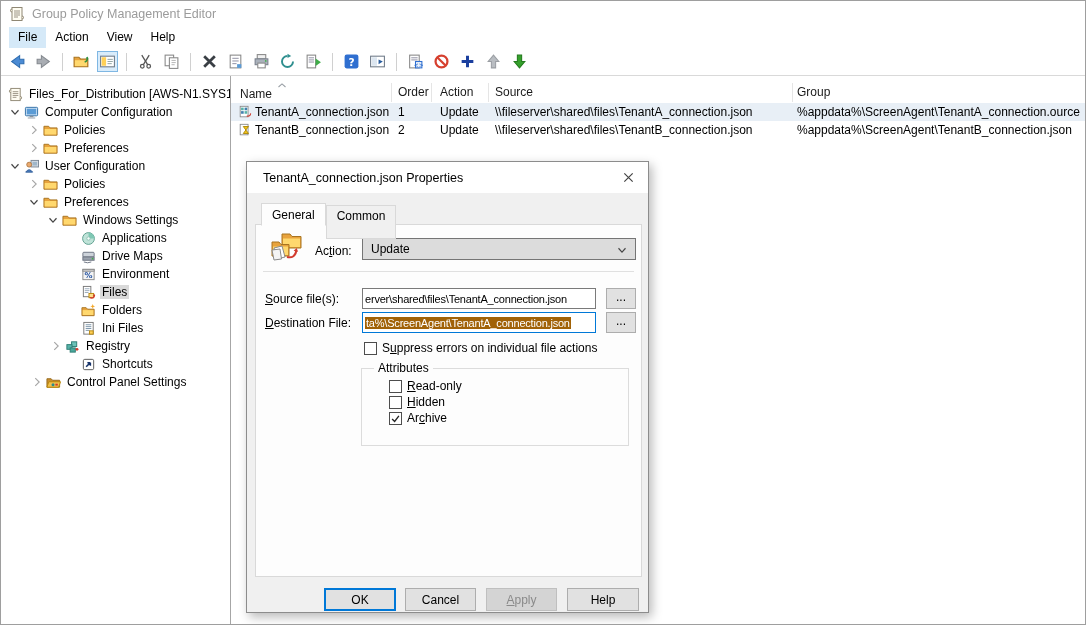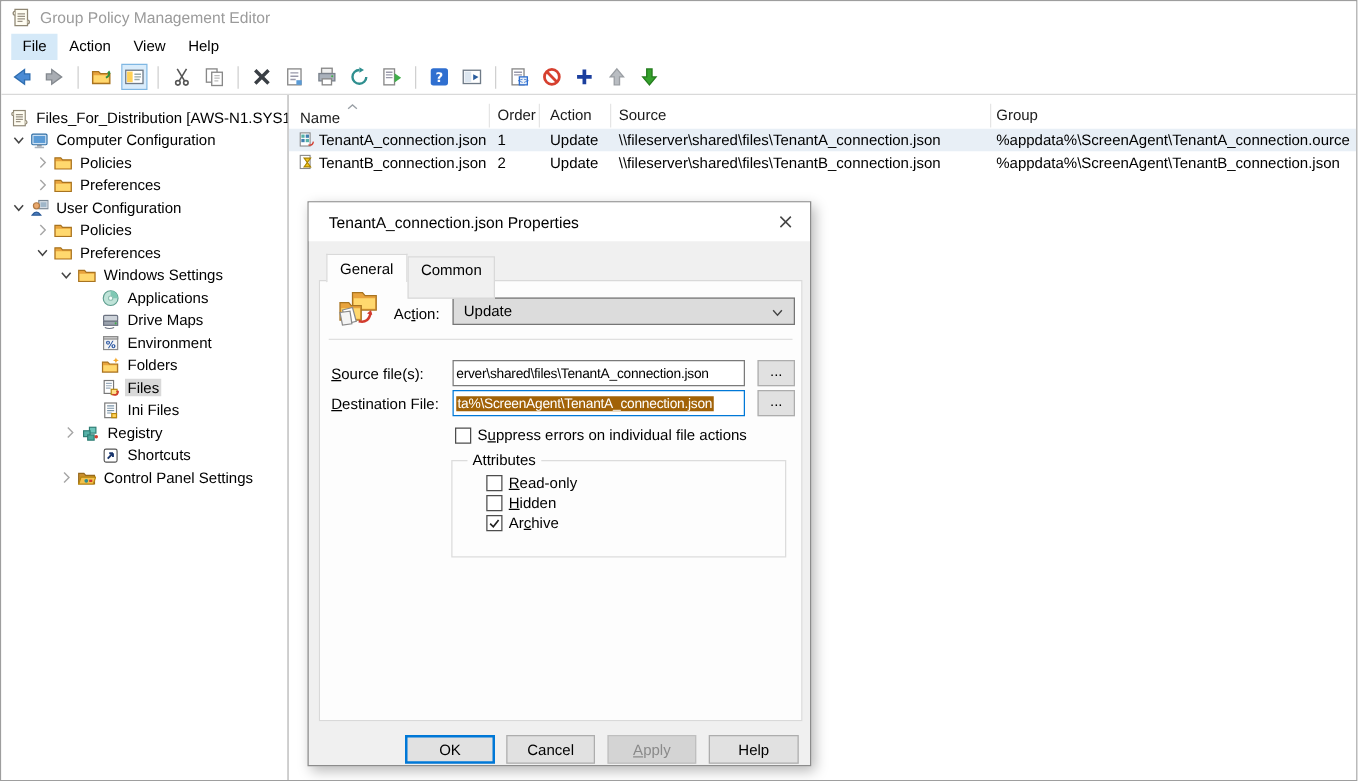--- a/index.html
+++ b/index.html
@@ -524,33 +524,33 @@
             <svg width="15" height="15">
               <use href="#i-env"></use>
             </svg>
           </span>
         <span class="tlabel">Environment</span>
       </div>
       <div class="trow" style="padding-left:63px">
         <span class="chev"></span>
         <span class="ticon">
             <svg width="15" height="15">
-              <use href="#i-folders"></use>
-            </svg>
-          </span>
-        <span class="tlabel">Folders</span>
+              <use href="#i-files"></use>
+            </svg>
+          </span>
+        <span class="tlabel sel">Files</span>
       </div>
       <div class="trow" style="padding-left:63px">
         <span class="chev"></span>
         <span class="ticon">
             <svg width="15" height="15">
-              <use href="#i-files"></use>
-            </svg>
-          </span>
-        <span class="tlabel sel">Files</span>
+              <use href="#i-folders"></use>
+            </svg>
+          </span>
+        <span class="tlabel">Folders</span>
       </div>
       <div class="trow" style="padding-left:63px">
         <span class="chev"></span>
         <span class="ticon">
             <svg width="15" height="15">
               <use href="#i-ini"></use>
             </svg>
           </span>
         <span class="tlabel">Ini Files</span>
       </div>
@@ -569,21 +569,21 @@
       </div>
       <div class="trow" style="padding-left:63px">
         <span class="chev"></span>
         <span class="ticon">
             <svg width="15" height="15">
               <use href="#i-shortcut"></use>
             </svg>
           </span>
         <span class="tlabel">Shortcuts</span>
       </div>
-      <div class="trow" style="padding-left:44px">
+      <div class="trow" style="padding-left:28px">
         <span class="chev">
             <svg width="14" height="14">
               <use href="#i-chev-closed"></use>
             </svg>
           </span>
         <span class="ticon">
             <svg width="15" height="15">
               <use href="#i-cpanel"></use>
             </svg>
           </span>

